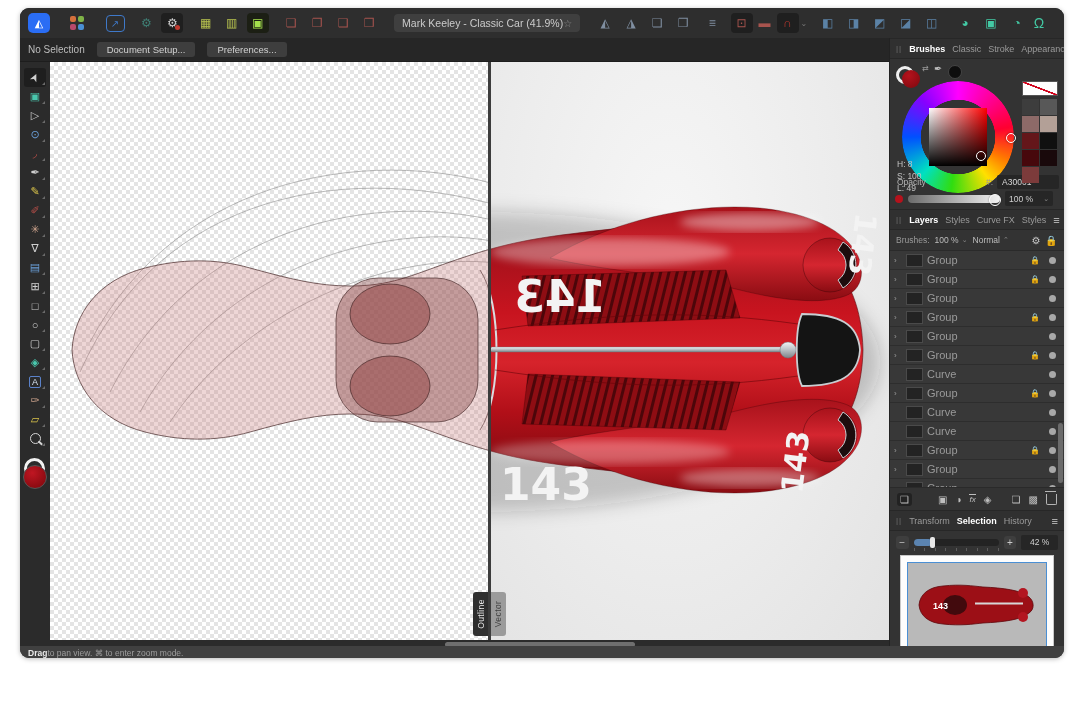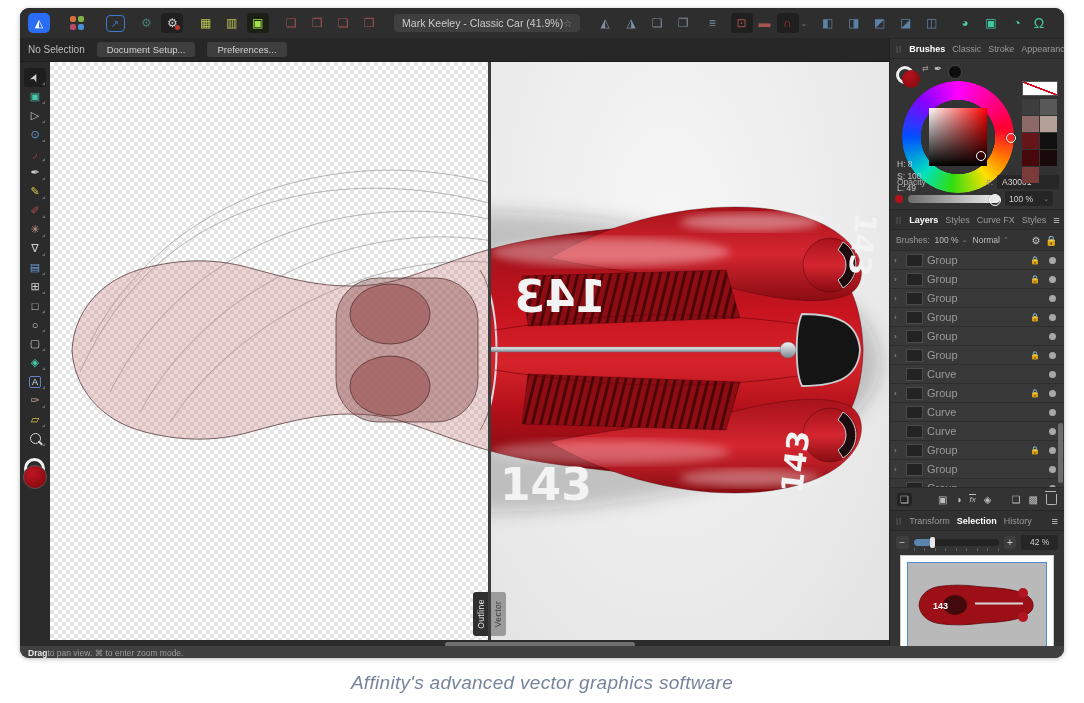--- a/index.html
+++ b/index.html
@@ -731,14 +731,13 @@
         </div>
       </div>
     </div>
 
     <div class="statusbar">
       <span class="b">Drag</span>
       <span class="r"> to pan view. ⌘ to enter zoom mode.</span>
     </div>
   </div>
 
-  <div class="caption">Affinity's advanced vector graphics software</div>
 </div>
 
 </body></html>

